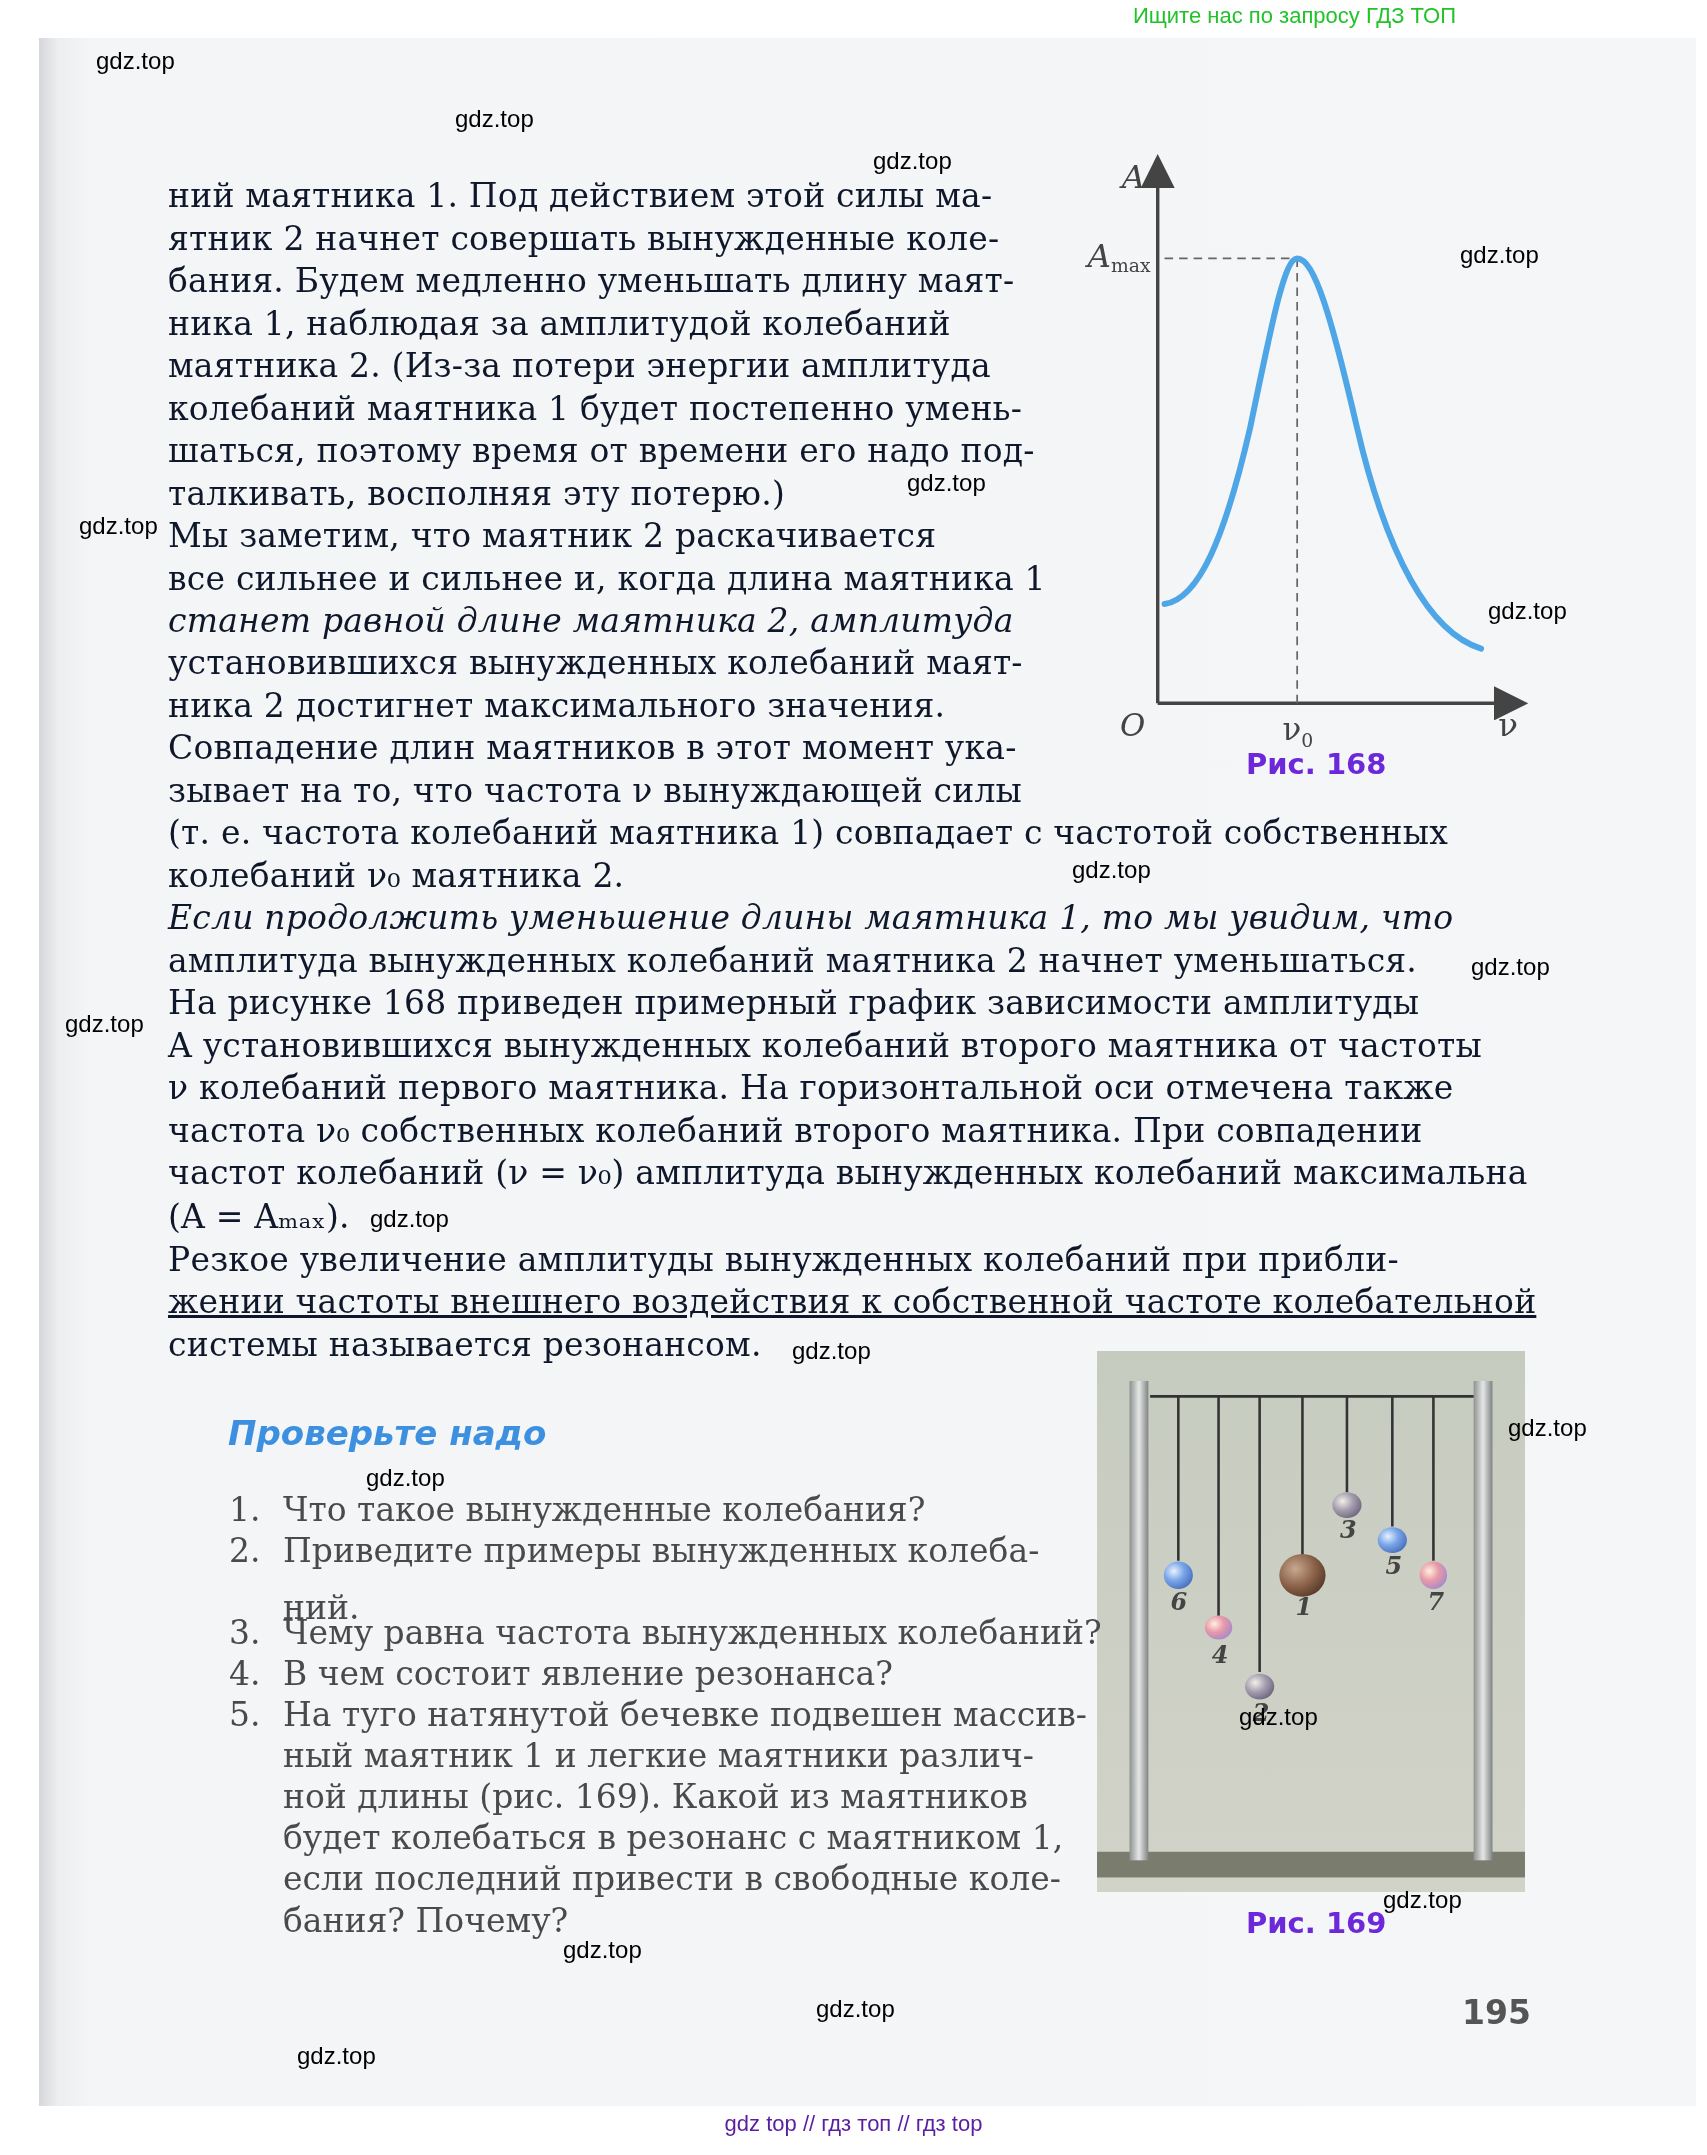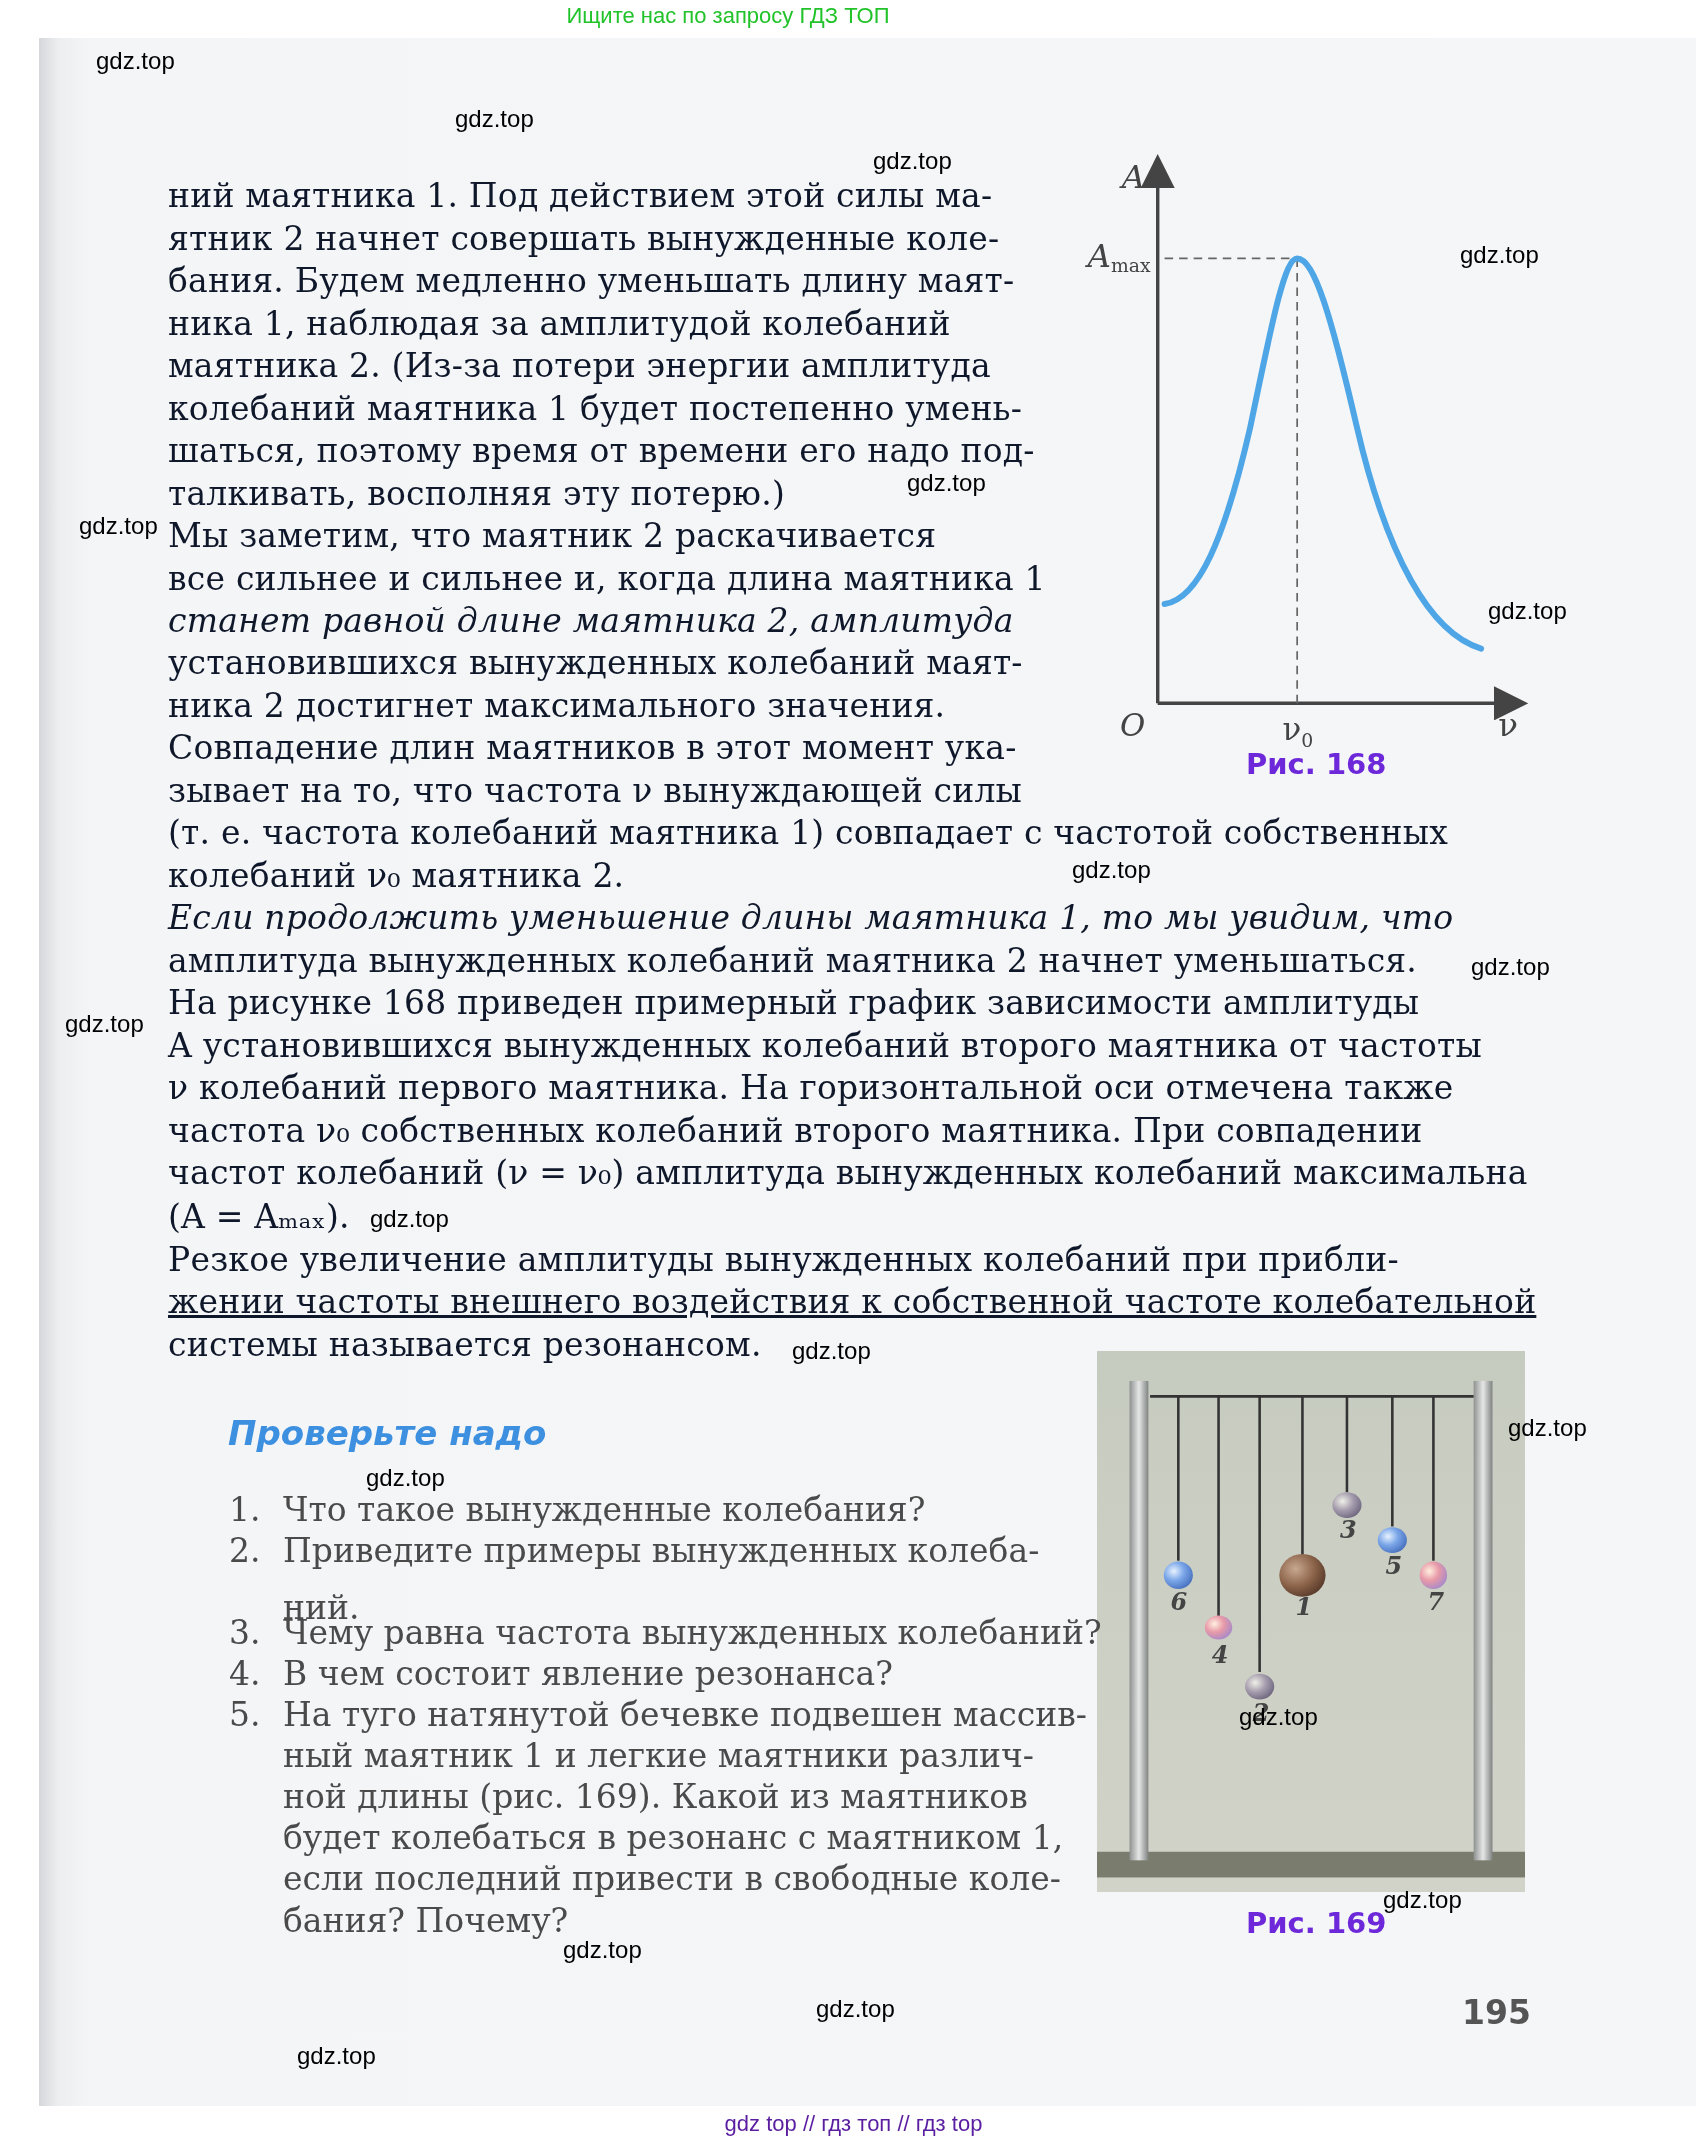--- a/index.html
+++ b/index.html
@@ -1,18 +1,18 @@
 <!DOCTYPE html>
 <html style="font-size:13.7px"><head>
 <meta charset="utf-8">
 <style>
   html, body { margin:0; padding:0; }
   body { width:1707px; height:2156px; position:relative; background:#ffffff; overflow:hidden;
          font-family:"DejaVu Serif", serif; }
-  .banner { position:absolute; top:3.4px; left:0; width:1456px; text-align:center;
+  .banner { position:absolute; top:3.4px; left:0; width:1456px; text-align:right;
             font-family:"Liberation Sans", sans-serif; font-size:22px; color:#22c32a; }
   .page { position:absolute; left:39px; top:38px; width:1657px; height:2068px;
           background:linear-gradient(90deg,#d6d7da 0px,#eceef0 19px,#f4f5f7 51px,#f5f6f8 100%); }
   .line { position:absolute; left:168px; white-space:nowrap; font-size:33px; color:#0f172a;
           font-family:"DejaVu Serif", serif; letter-spacing:0.2px; }
   .wm { position:absolute; font-family:"Liberation Sans", sans-serif; font-size:24px; color:#000; white-space:nowrap; }
   .heading { position:absolute; left:228px; top:1413px; font-family:"DejaVu Sans", sans-serif;
              font-weight:bold; font-style:italic; font-size:34px; color:#3d8fe0; }
   .qnum { position:absolute; left:229px; font-size:33px; color:#4a4a4a; }
   .qline { position:absolute; left:283px; white-space:nowrap; font-size:33px; color:#4a4a4a; }

